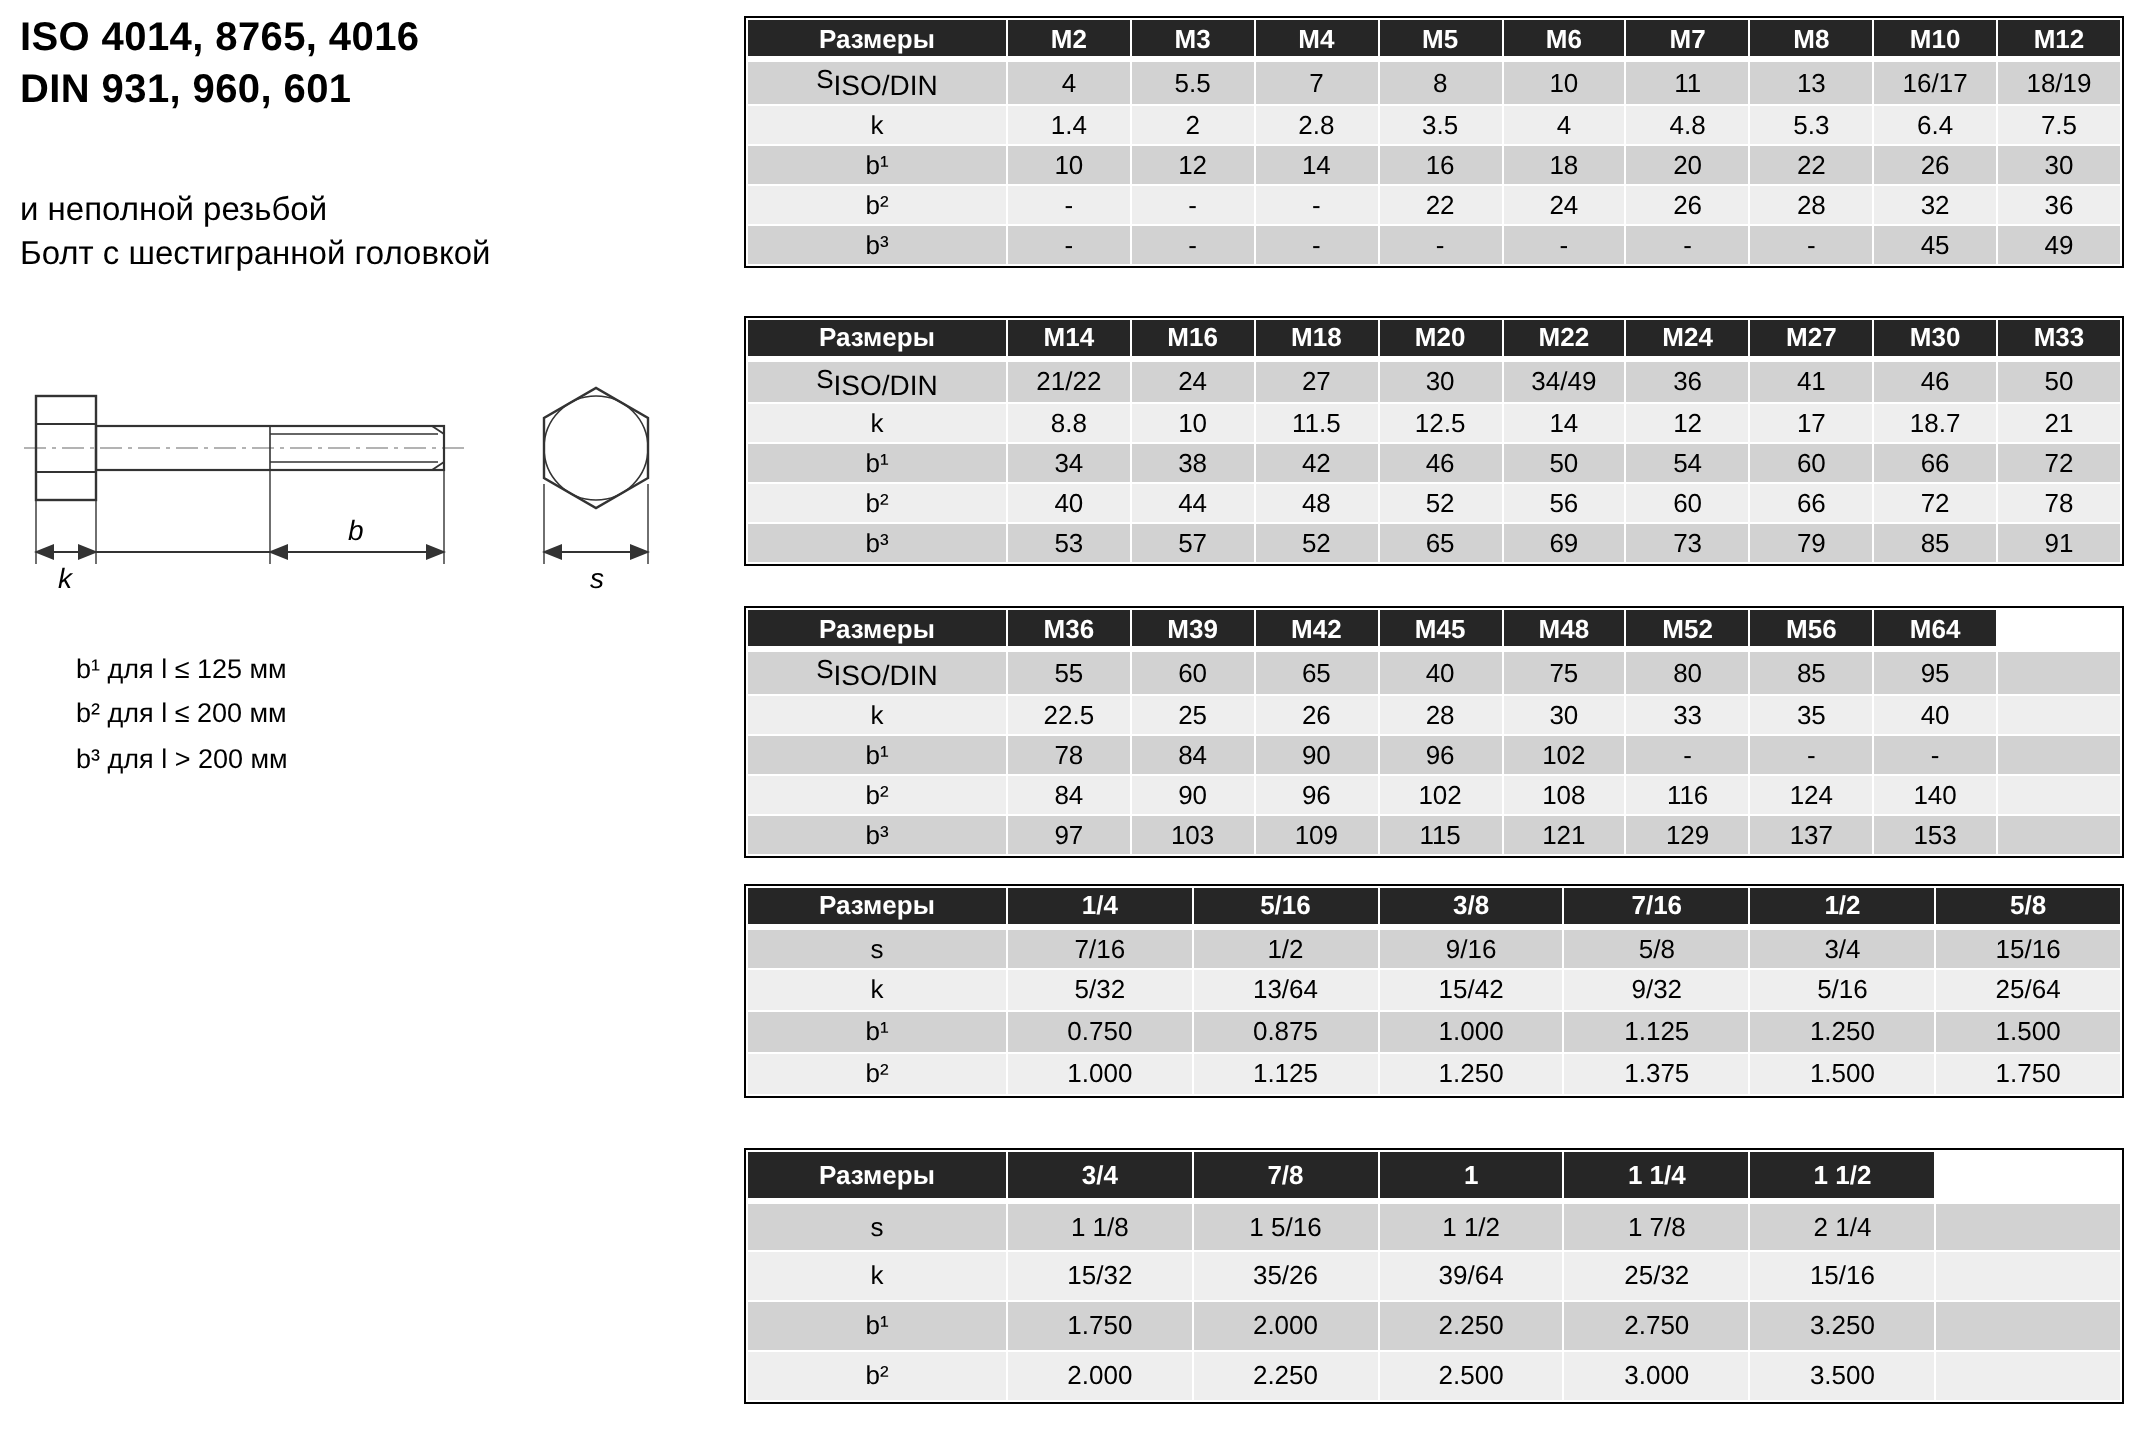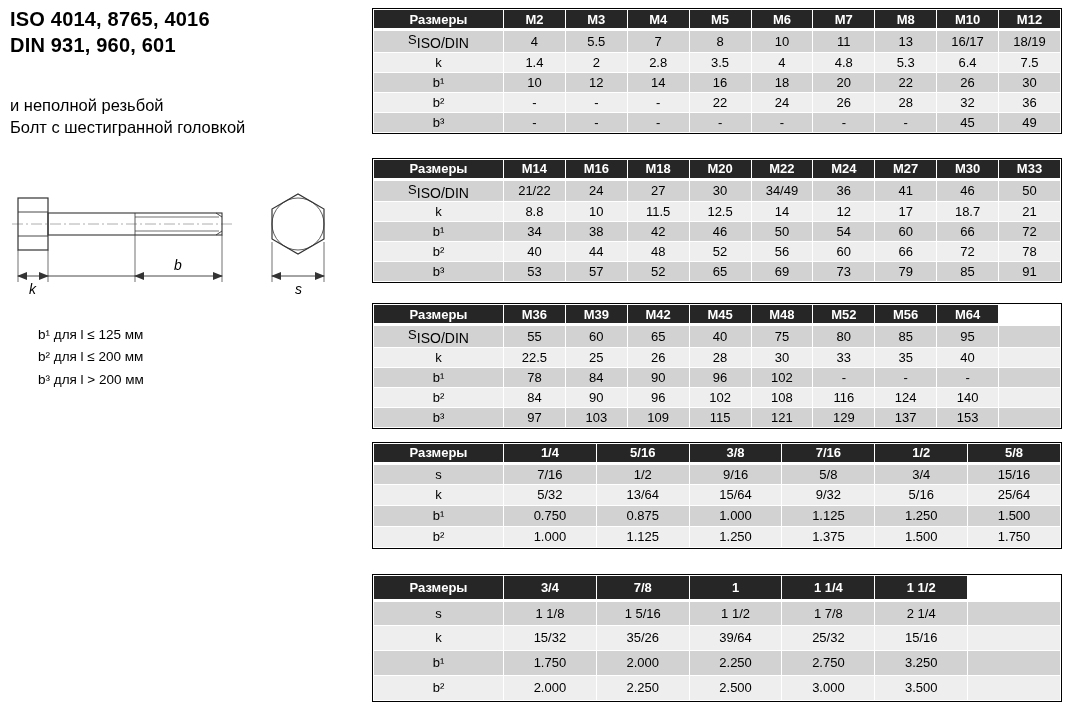--- a/index.html
+++ b/index.html
@@ -371,21 +371,21 @@
             <td>1/2</td>
             <td>9/16</td>
             <td>5/8</td>
             <td>3/4</td>
             <td>15/16</td>
           </tr>
           <tr class="stripe-light">
             <td class="label-col">k</td>
             <td>5/32</td>
             <td>13/64</td>
-            <td>15/64</td>
+            <td>15/42</td>
             <td>9/32</td>
             <td>5/16</td>
             <td>25/64</td>
           </tr>
           <tr class="stripe-dark">
             <td class="label-col">b¹</td>
             <td>0.750</td>
             <td>0.875</td>
             <td>1.000</td>
             <td>1.125</td>

